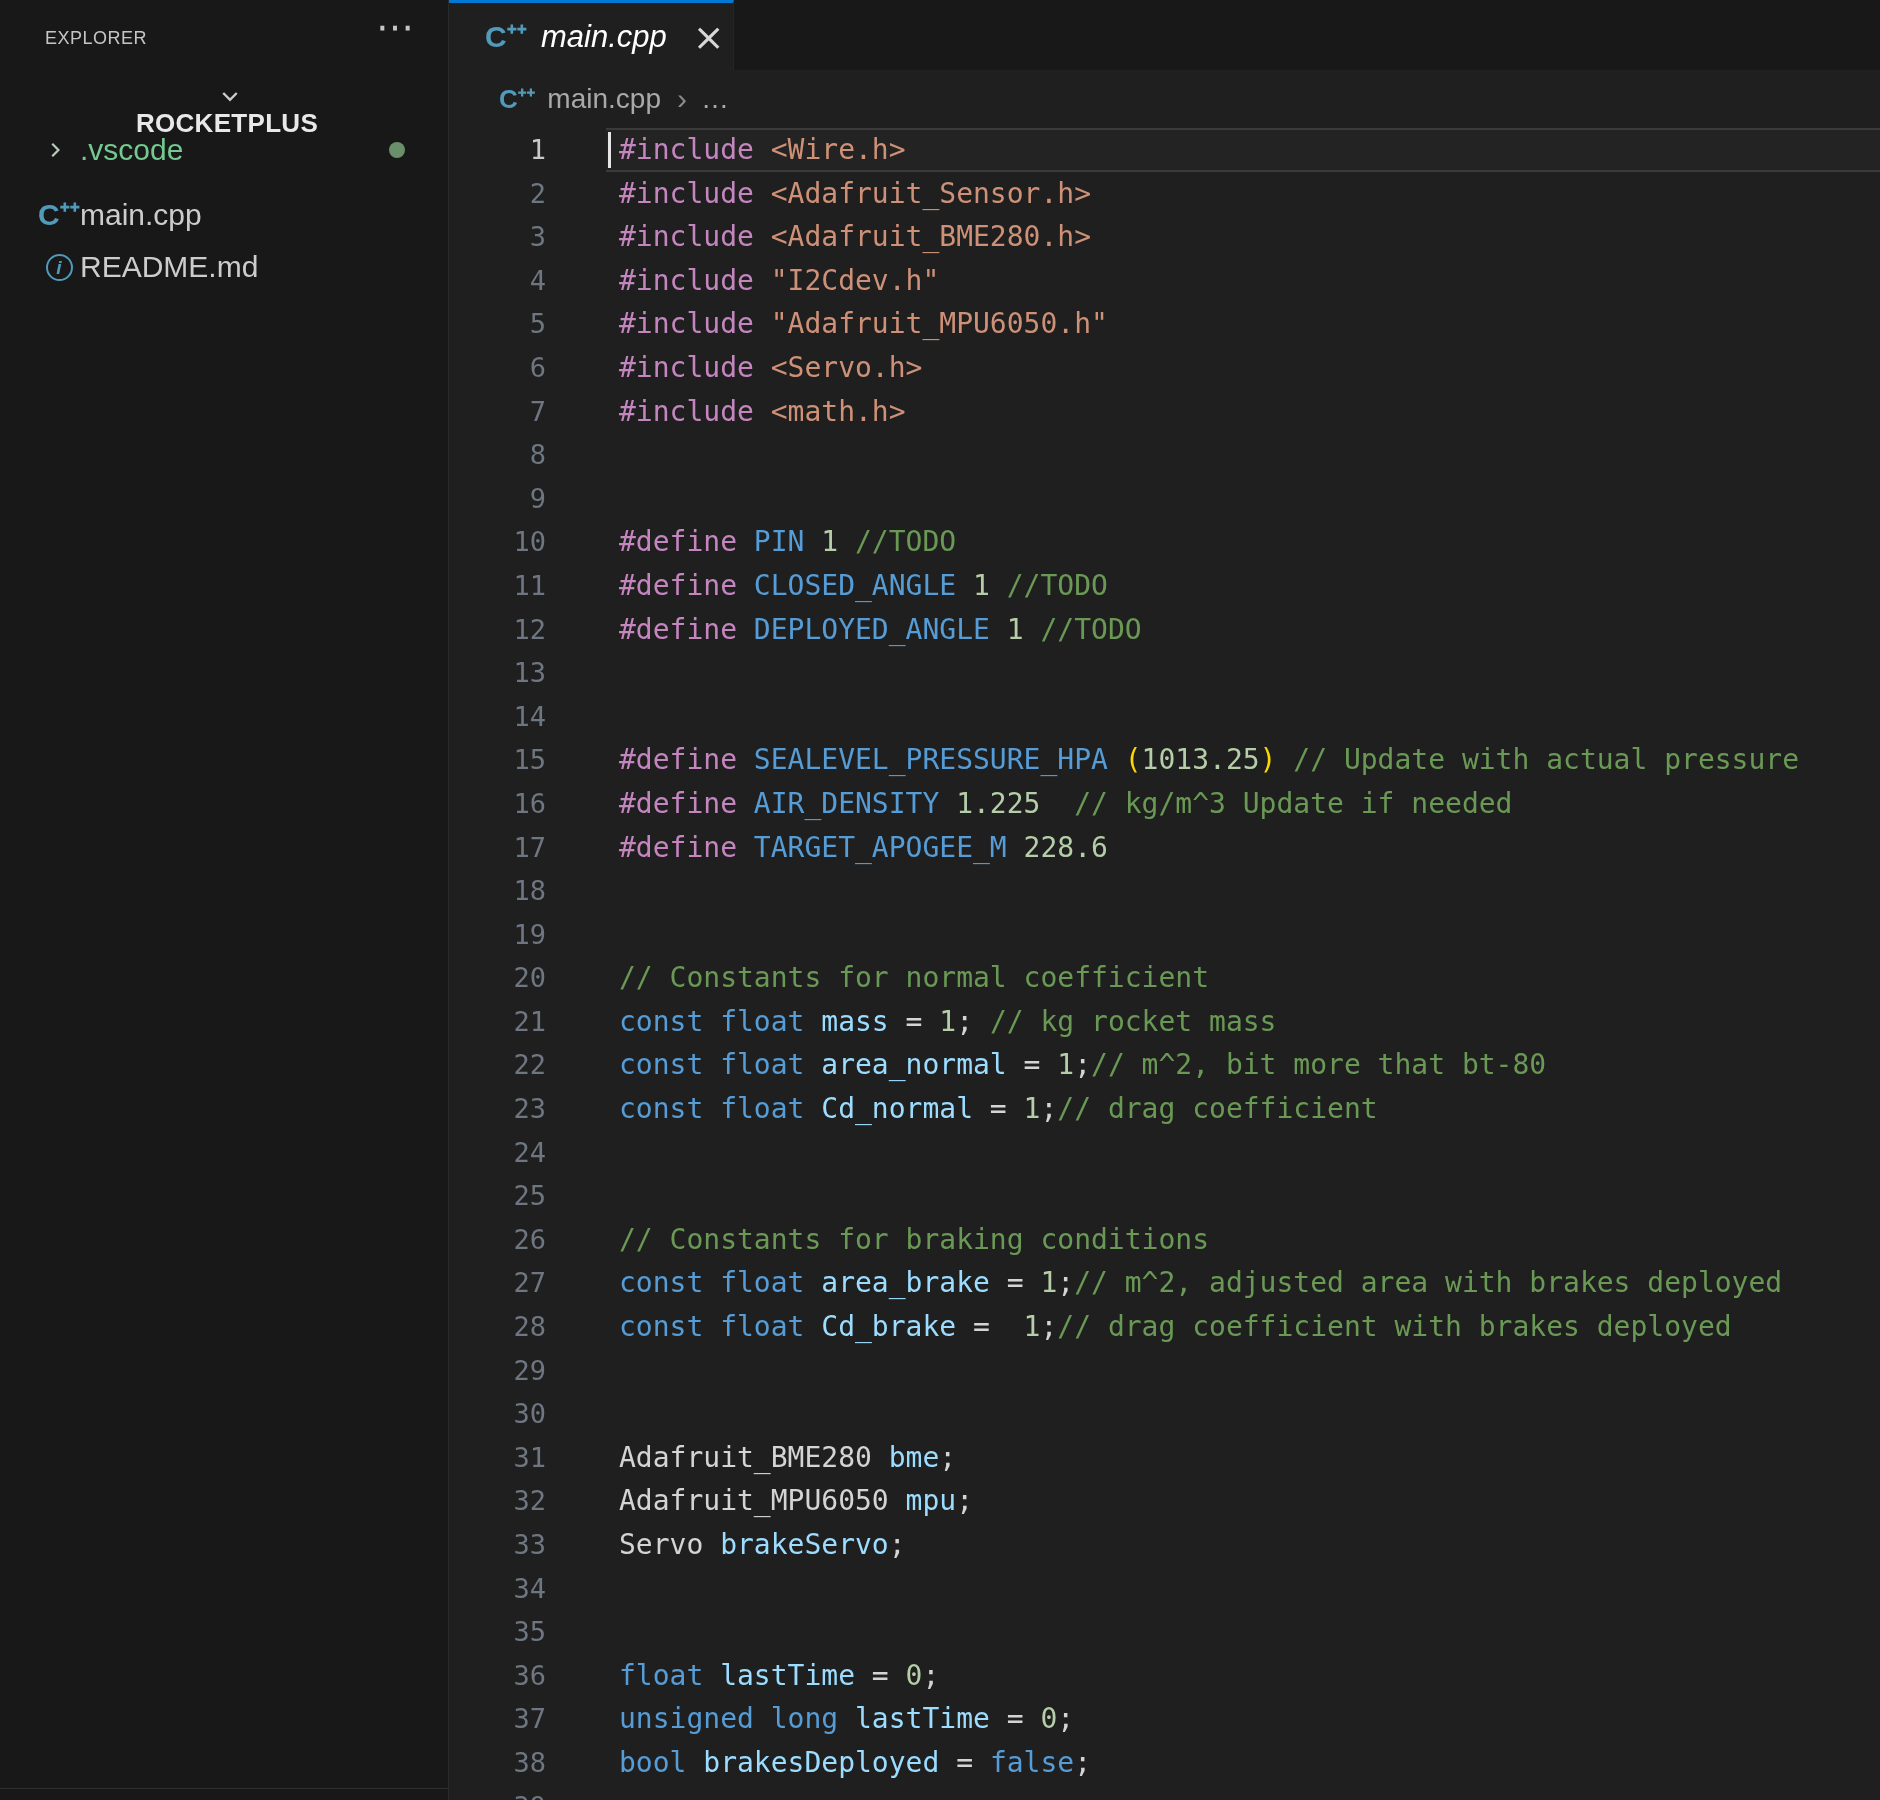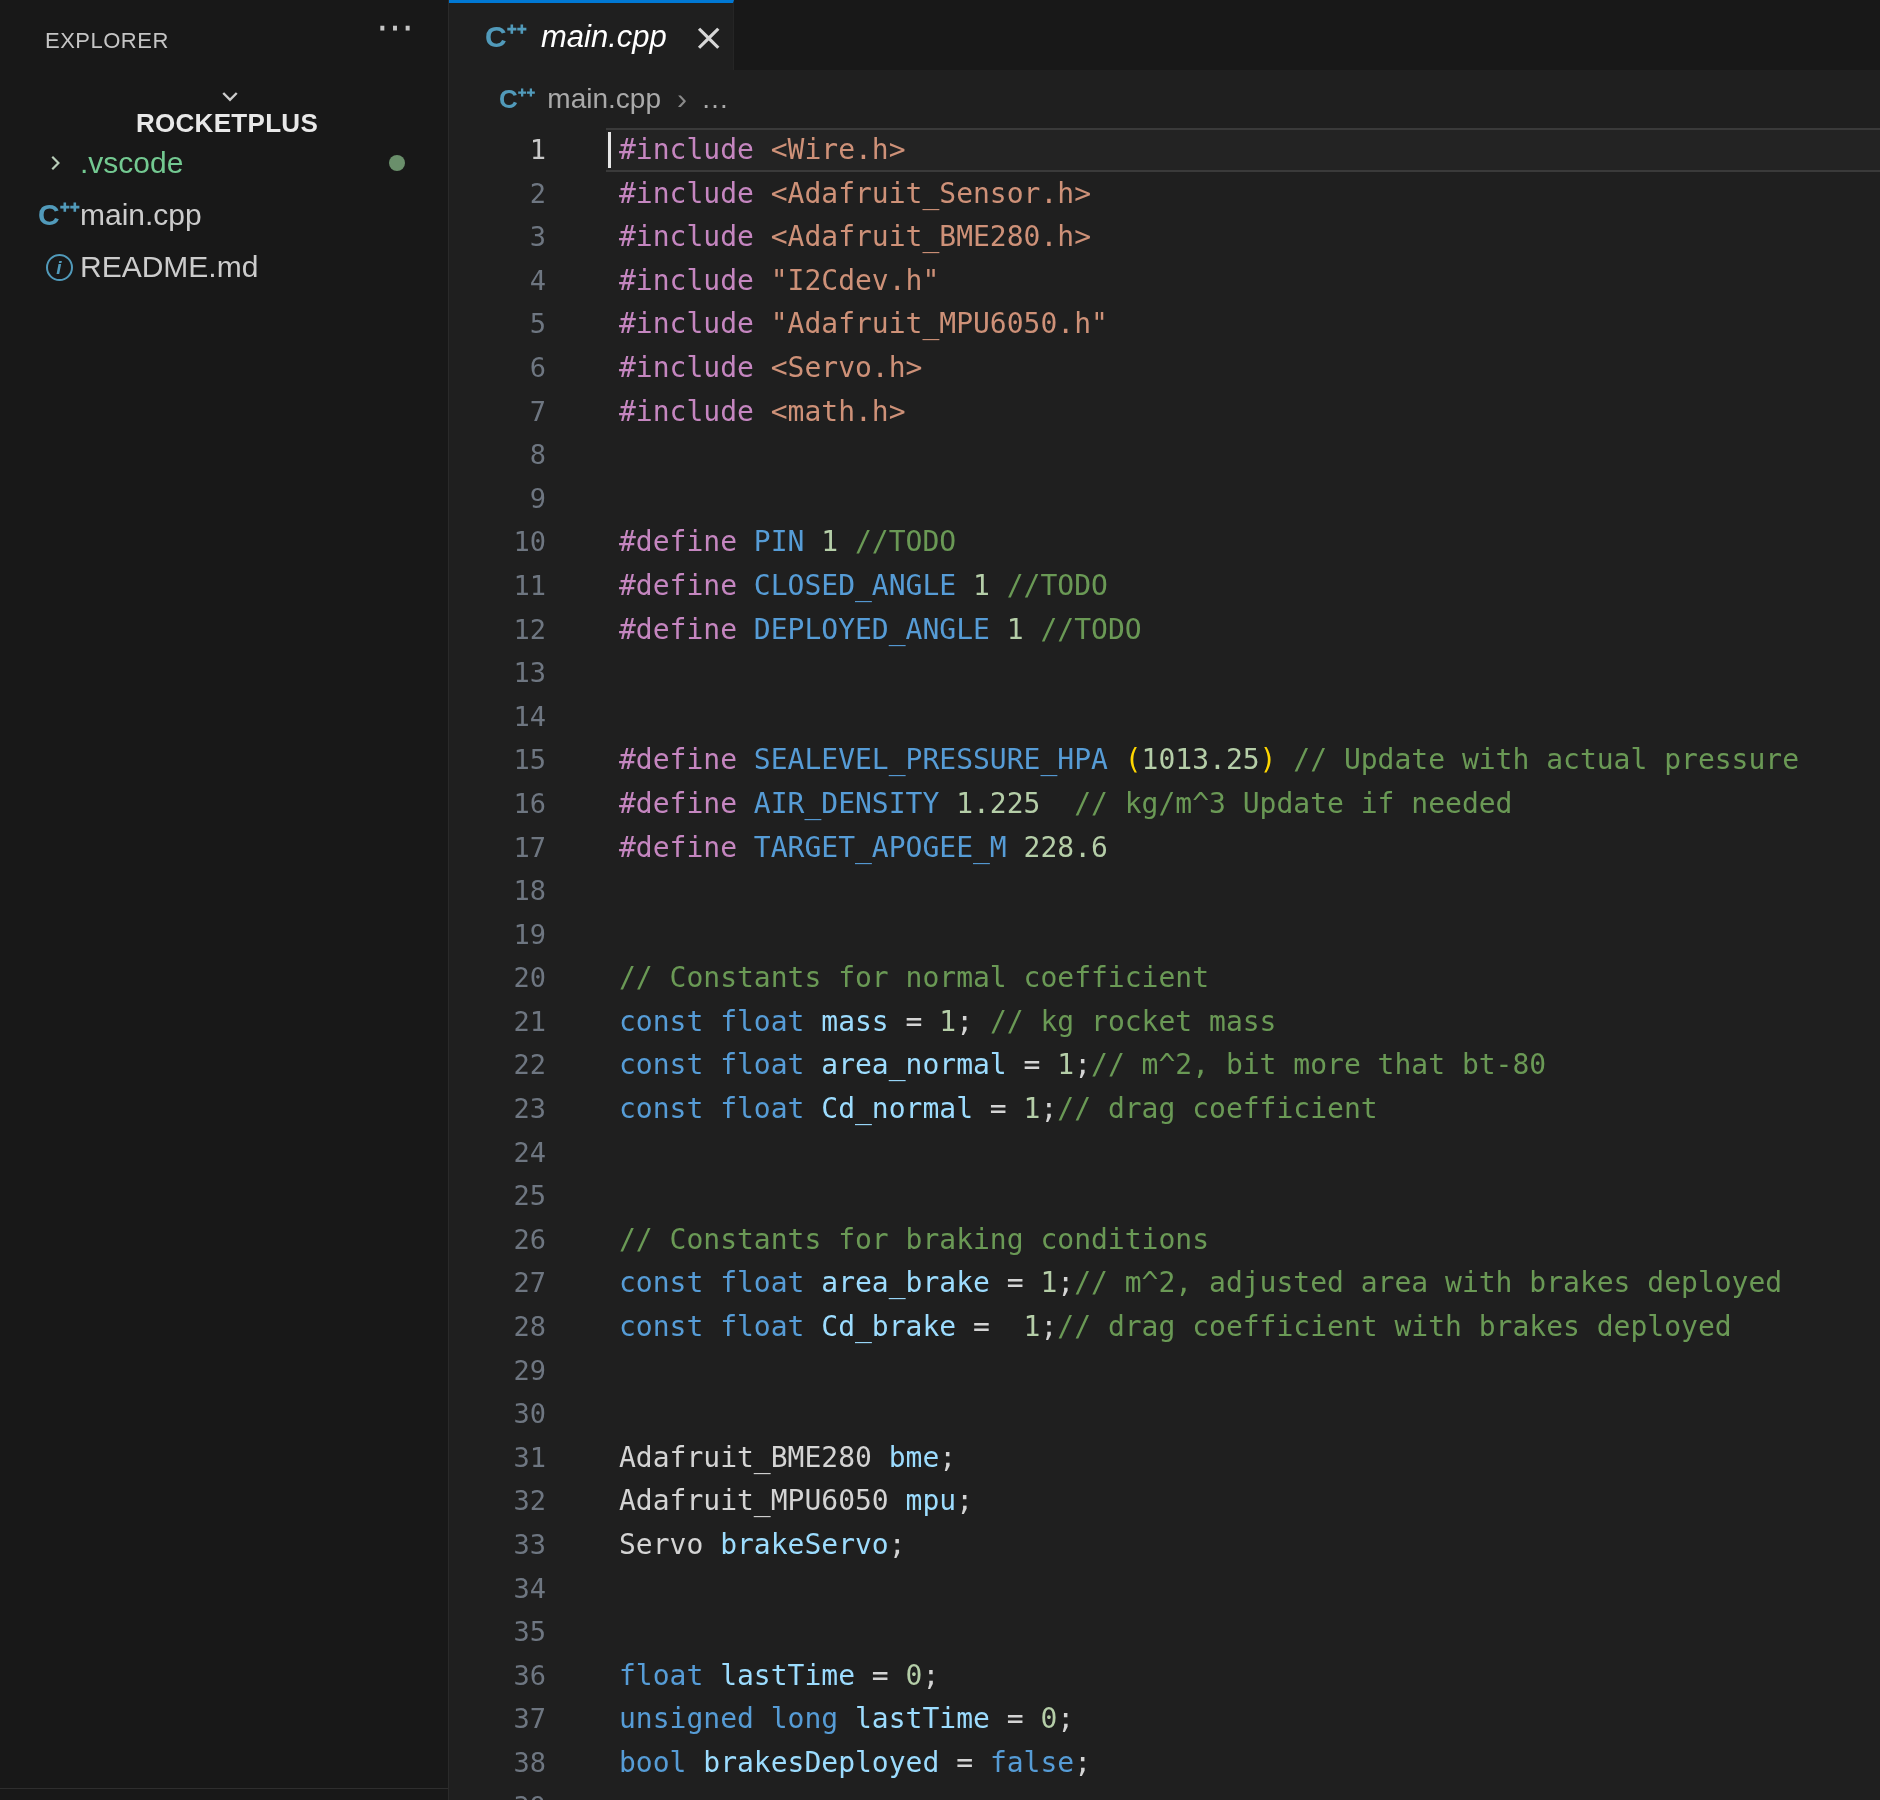--- a/index.html
+++ b/index.html
@@ -12,35 +12,35 @@
     -webkit-font-smoothing:antialiased;
   }
 
   
   #sidebar {
     position:absolute; left:0; top:0; width:449px; height:1800px;
     background:#181818; border-right:1px solid #2a2a2a;
   }
   .sb-title {
     position:absolute; left:45px; top:28px;
-    font-size:22px; color:#c5c5c5; letter-spacing:0.5px;
+    font-size:18px; color:#c5c5c5; letter-spacing:0.5px;
   }
   .sb-dots {
     position:absolute; right:34px; top:8px;
     font-size:38px; color:#c5c5c5; cursor:pointer; line-height:1;
   }
   .sb-row {
     position:absolute; left:0; width:100%; height:52px;
     display:flex; align-items:center; cursor:pointer;
   }
   .sb-row .chev { display:inline-flex; width:26px; justify-content:center; }
   .row-project { top:84px;flex-direction:column; }
   .row-project .chev { margin-left:12px; }
   .row-project .lbl { font-weight:bold; font-size:26px; color:#e8e8e8; margin-left:6px; letter-spacing:0.3px; }
-  .row-vscode { top:137px; }
+  .row-vscode { top:124px; }
   .row-vscode .chev { margin-left:42px; }
   .row-file-main { top:189px; }
   .row-file-readme { top:241px; }
   .sb-item-label { font-size:30px; color:#cccccc; position:absolute; left:80px; }
   .green { color:#73C991; }
   .badge-dot {
     position:absolute; left:389px; top:18px; width:16px; height:16px;
     border-radius:50%; background:#6A8F6B;
   }
   .file-icon-slot { position:absolute; left:42px; width:34px; display:flex; justify-content:center; }

